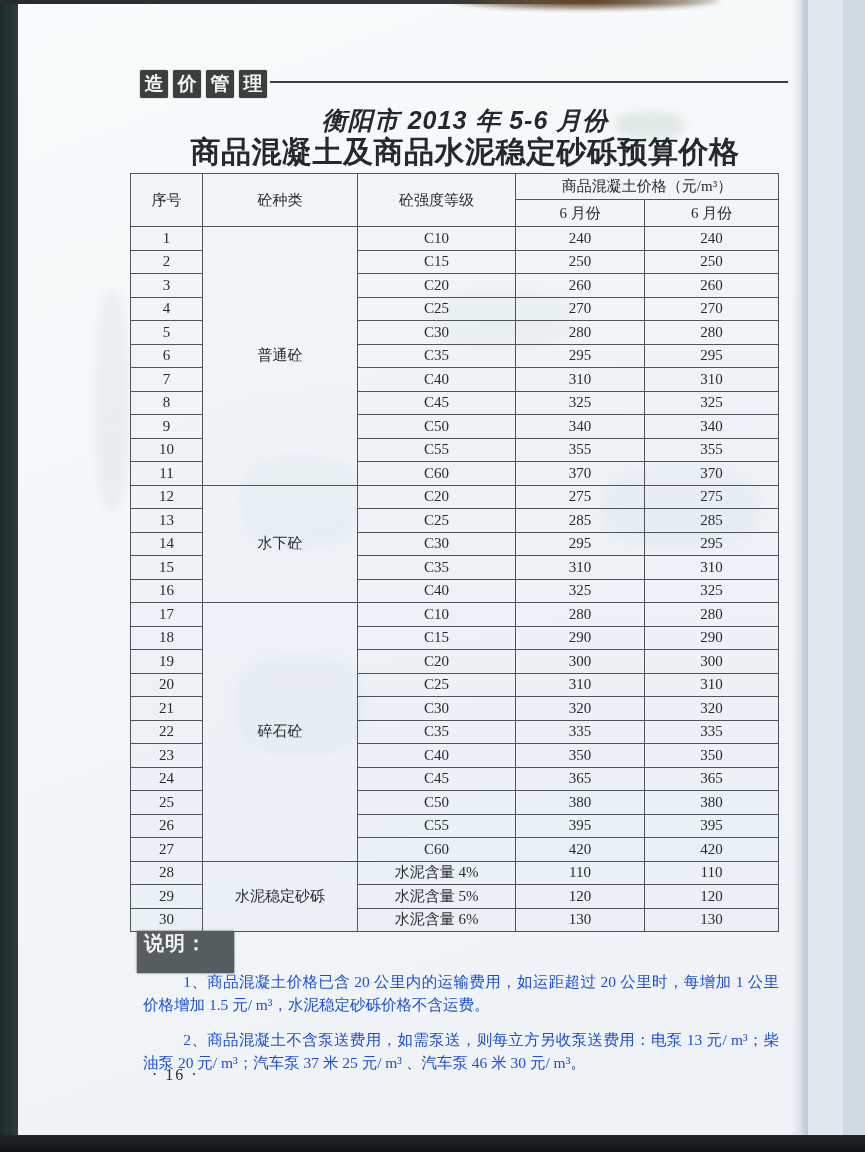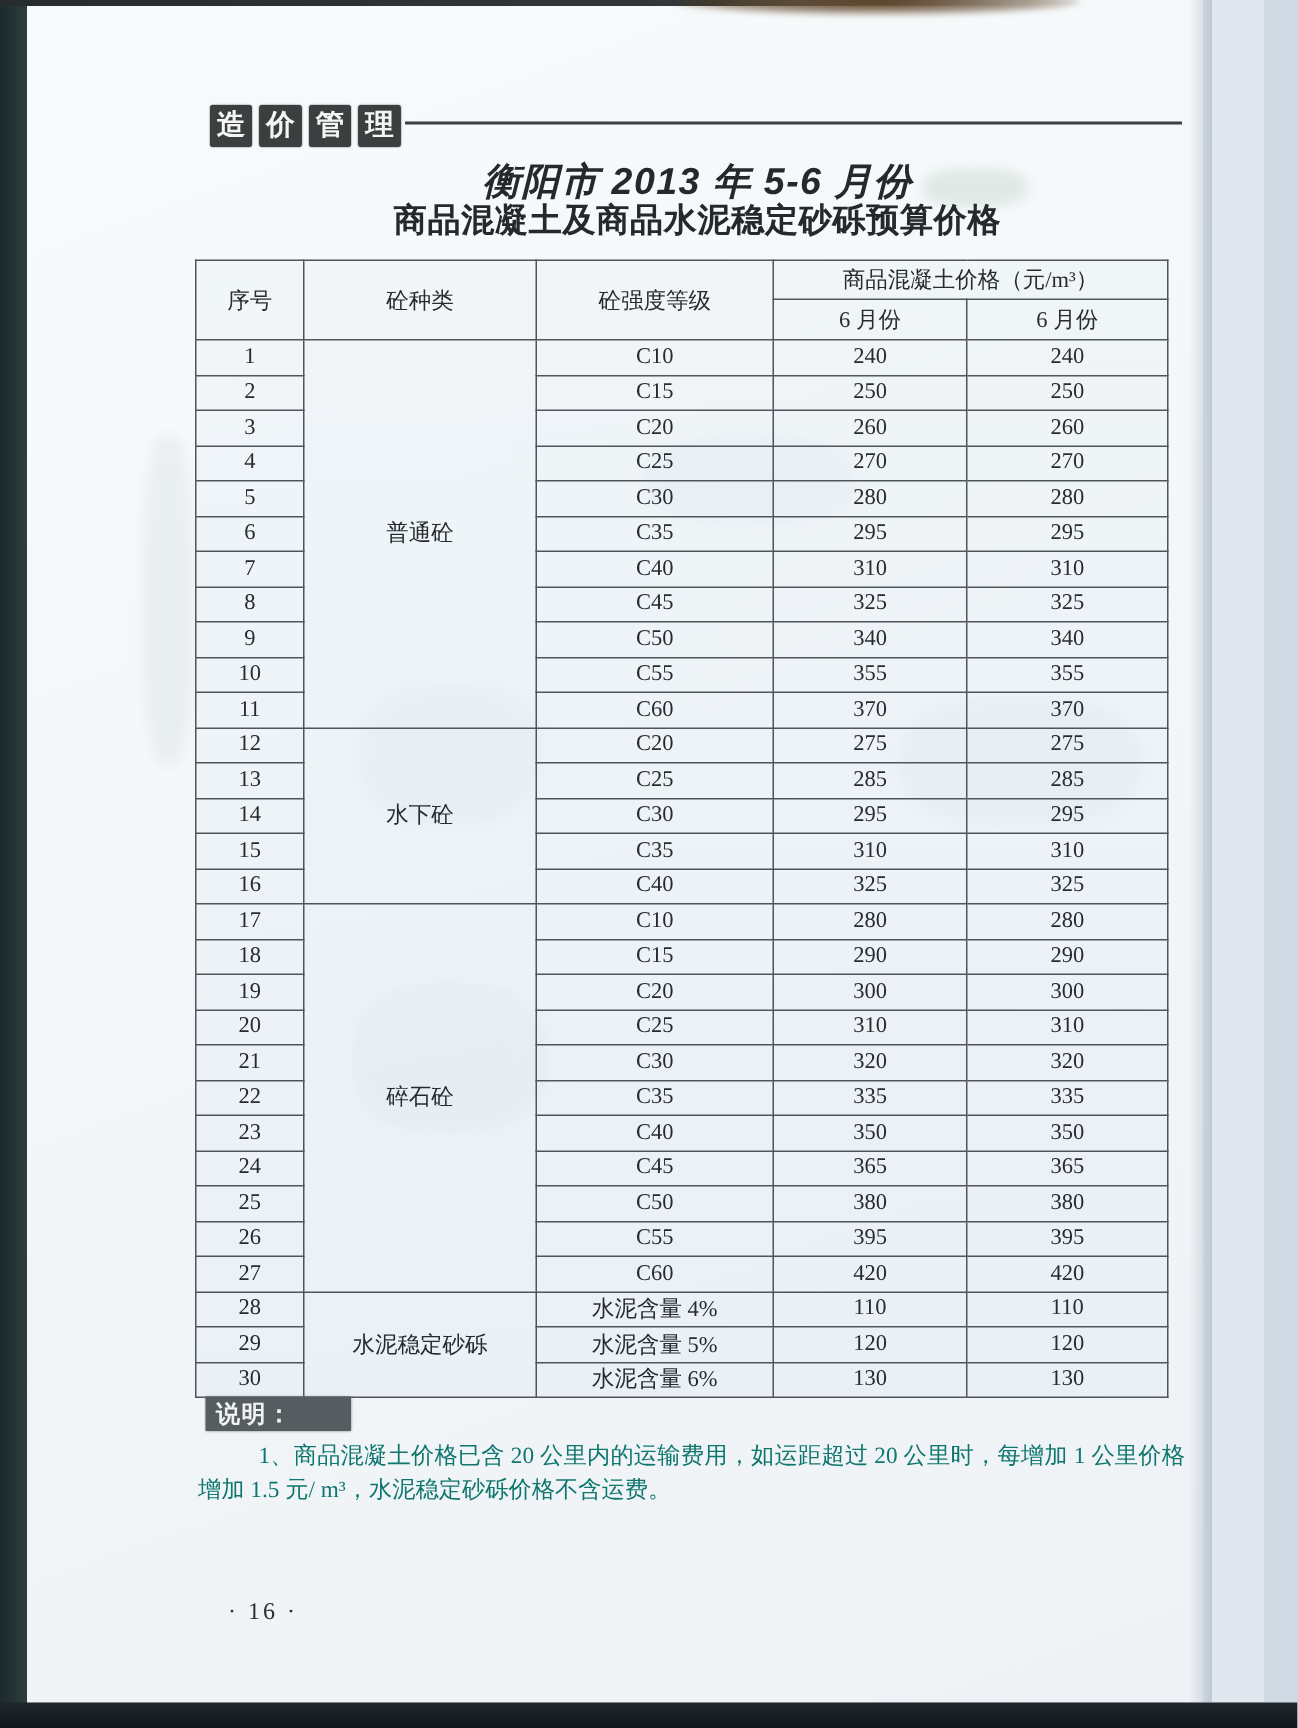--- a/index.html
+++ b/index.html
@@ -31,38 +31,38 @@
   
   .tag-row{position:absolute;left:140px;top:70px;display:flex;gap:5px;z-index:10;}
   .tag-box{width:28px;height:28px;background:#3a403f;color:#f4f5f4;border-radius:2px;
     font-family:"Liberation Sans", sans-serif;font-weight:bold;font-size:19px;
     line-height:28px;text-align:center;box-shadow:0 0 1px #222;}
   .tag-line{position:absolute;left:270px;top:81px;width:518px;height:2px;background:#3c4042;z-index:10;}
   
   .title1,.title2{position:absolute;left:140px;width:650px;text-align:center;
     font-family:"Liberation Sans", sans-serif;font-weight:bold;color:#24292d;z-index:10;}
   .title1{top:104px;font-size:25px;letter-spacing:1px;font-style:italic;}
-  .title2{top:132px;font-size:22px;letter-spacing:.5px;}
+  .title2{top:132px;font-size:30px;letter-spacing:.5px;}
   
   table.price-table{position:absolute;left:130px;top:173px;width:648px;z-index:10;
     border-collapse:collapse;table-layout:fixed;
     background:linear-gradient(180deg,rgba(236,242,247,.55),rgba(229,237,244,.55));
     border:1.5px solid #43484b;}
   .price-table th,.price-table td{border:1px solid #4f5558;text-align:center;vertical-align:middle;
     font-size:15px;color:#262b2f;padding:0;overflow:hidden;white-space:nowrap;}
   .price-table thead tr:first-child{height:26px;}
   .price-table thead tr:last-child{height:27px;}
   .price-table tbody tr{height:23.5px;}
   .price-table th{font-weight:normal;}
   
-  .notes-label{position:absolute;left:137px;top:931px;width:90px;height:23px;z-index:10;
-    background:#565d60;color:#f1f2f2;font-size:16px;font-weight:bold;
+  .notes-label{position:absolute;left:137px;top:931px;width:90px;height:42px;z-index:10;
+    background:#565d60;color:#f1f2f2;font-size:20px;font-weight:bold;
     line-height:25px;padding-left:7px;letter-spacing:1px;box-shadow:0 0 2px #4a5052;}
   .notes{position:absolute;left:131px;top:958px;width:660px;z-index:10;}
-  .notes p{margin:1px;font-size:15.5px;line-height:23px;color:#0f766e;
+  .notes p{margin:12px;font-size:15.5px;line-height:23px;color:#1d4ed8;
     text-indent:2.6em;text-align:justify;}
   .page-number{position:absolute;left:152px;top:1066px;font-size:16px;color:#2a2f33;
     letter-spacing:2px;z-index:10;text-align:center;}
 </style>
 </head>
 <body>
 
 <div class="scan-left-strip"></div>
 <div class="page"></div>
 <div class="page-edge-shadow"></div>
@@ -294,15 +294,16 @@
         <td>水泥含量 6%</td>
         <td>130</td>
         <td>130</td>
       </tr>
     </tbody>
 </table>
 
 <div class="notes-label">说明：</div>
 <div class="notes" id="notes-block">
     <p>1、商品混凝土价格已含 20 公里内的运输费用，如运距超过 20 公里时，每增加 1 公里价格增加 1.5 元/ m³，水泥稳定砂砾价格不含运费。</p>
+    <p>2、商品混凝土不含泵送费用，如需泵送，则每立方另收泵送费用：电泵 13 元/ m³；柴油泵 20 元/ m³；汽车泵 37 米 25 元/ m³ 、汽车泵 46 米 30 元/ m³。</p>
   </div>
 
 <div class="page-number">· 16 ·</div>
 
 </body></html>

